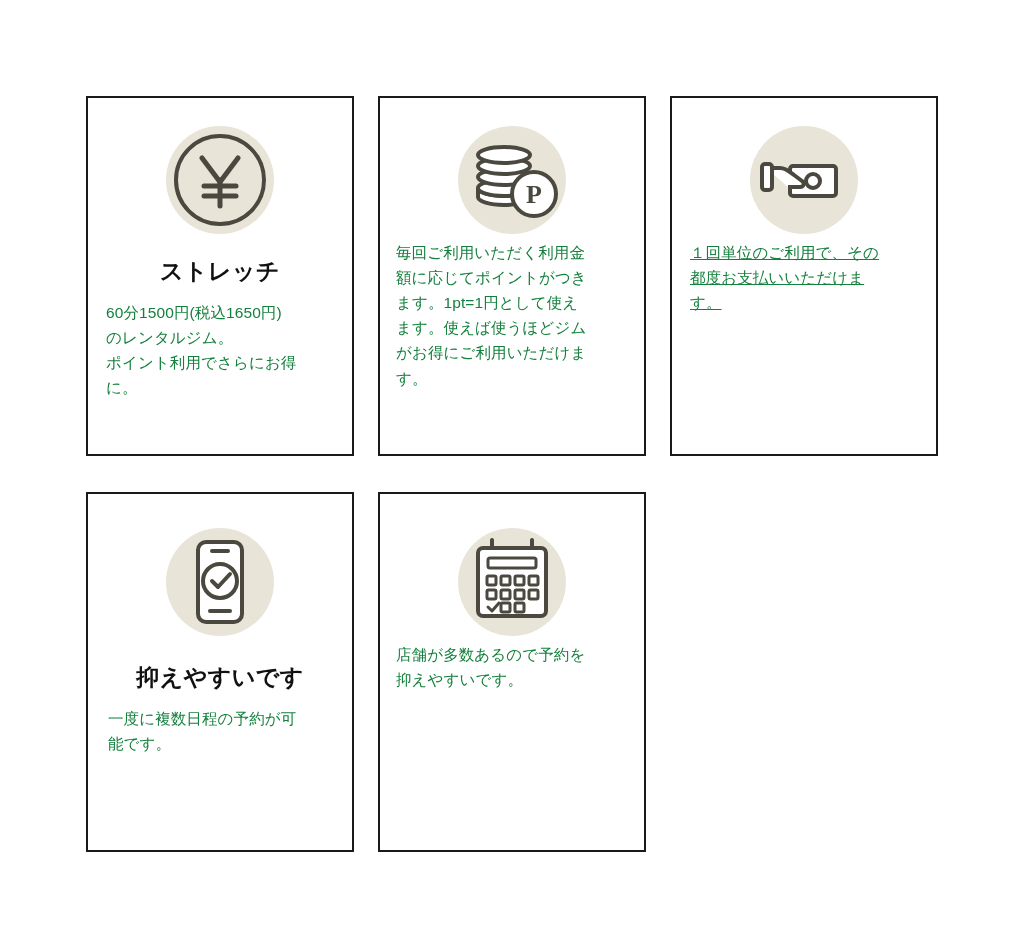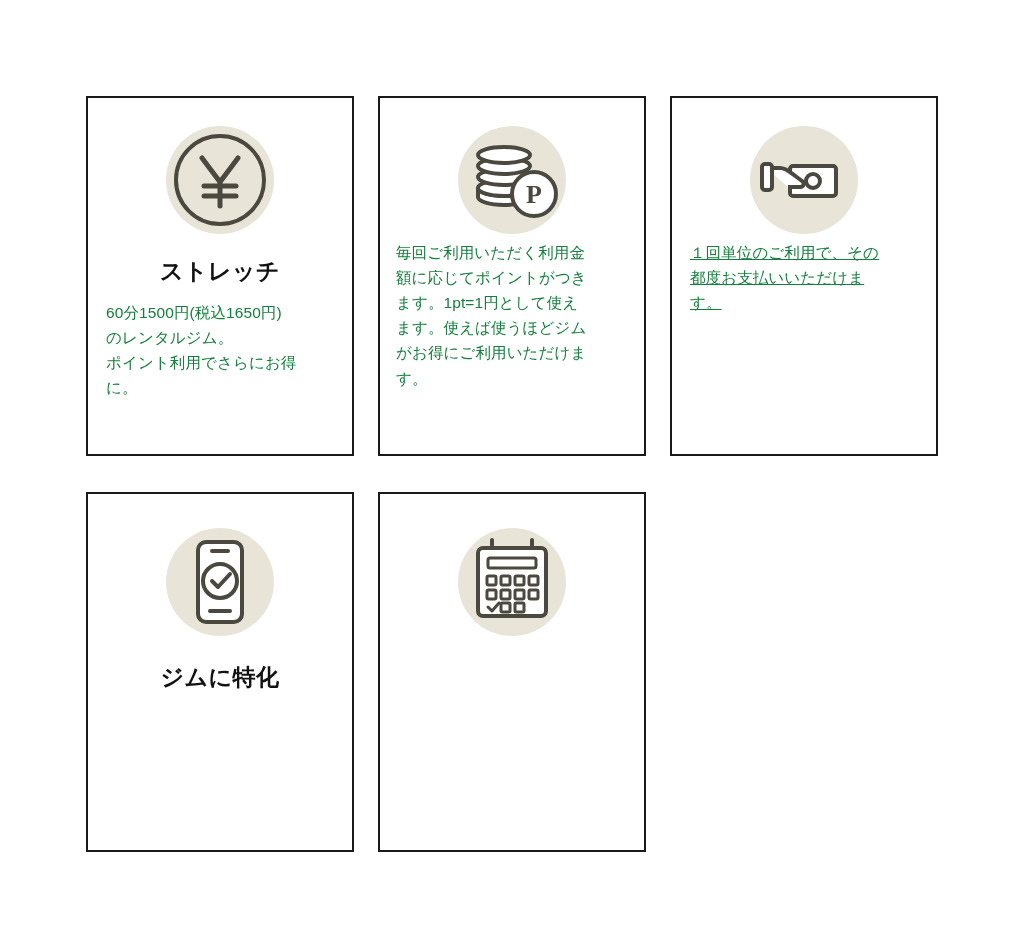--- a/index.html
+++ b/index.html
@@ -154,21 +154,23 @@
     <div class="icon-wrap plain">
       <svg width="116" height="116" viewBox="0 0 116 116" aria-hidden="true">
         <circle cx="58" cy="58" r="54" fill="#e8e5d8"></circle>
         <rect x="36" y="18" width="44" height="80" rx="8" fill="#ffffff" stroke="#4a483f" stroke-width="4"></rect>
         <line x1="50" y1="27" x2="66" y2="27" stroke="#4a483f" stroke-width="4" stroke-linecap="round"></line>
         <circle cx="58" cy="57" r="17" fill="none" stroke="#4a483f" stroke-width="4"></circle>
         <path d="M50 57 l6 6 l12 -13" fill="none" stroke="#4a483f" stroke-width="4" stroke-linecap="round" stroke-linejoin="round"></path>
         <line x1="48" y1="87" x2="68" y2="87" stroke="#4a483f" stroke-width="4" stroke-linecap="round"></line>
       </svg>
     </div>
-    <div class="card-title">ジムに特化</div>
+    <div class="card-title">抑えやすいです</div>
+    <div class="card-body">一度に複数日程の予約が可
+能です。</div>
   </div>
 
   <div class="card c5">
     <div class="icon-wrap plain">
       <svg width="116" height="116" viewBox="0 0 116 116" aria-hidden="true">
         <circle cx="58" cy="58" r="54" fill="#e8e5d8"></circle>
         <line x1="38" y1="16" x2="38" y2="28" stroke="#4a483f" stroke-width="4" stroke-linecap="round"></line>
         <line x1="78" y1="16" x2="78" y2="28" stroke="#4a483f" stroke-width="4" stroke-linecap="round"></line>
         <rect x="24" y="24" width="68" height="68" rx="5" fill="#ffffff" stroke="#4a483f" stroke-width="4"></rect>
         <rect x="34" y="34" width="48" height="10" rx="2" fill="none" stroke="#4a483f" stroke-width="3"></rect>
@@ -180,16 +182,18 @@
           <rect x="33" y="66" width="9" height="9" rx="1.5"></rect>
           <rect x="47" y="66" width="9" height="9" rx="1.5"></rect>
           <rect x="61" y="66" width="9" height="9" rx="1.5"></rect>
           <rect x="75" y="66" width="9" height="9" rx="1.5"></rect>
           <rect x="47" y="79" width="9" height="9" rx="1.5"></rect>
           <rect x="61" y="79" width="9" height="9" rx="1.5"></rect>
         </g>
         <path d="M34 83 l4 4 l7 -8" fill="none" stroke="#4a483f" stroke-width="3" stroke-linecap="round" stroke-linejoin="round"></path>
       </svg>
     </div>
+    <div class="card-body">店舗が多数あるので予約を
+抑えやすいです。</div>
   </div>
 
 
 </div>
 
 </body></html>

